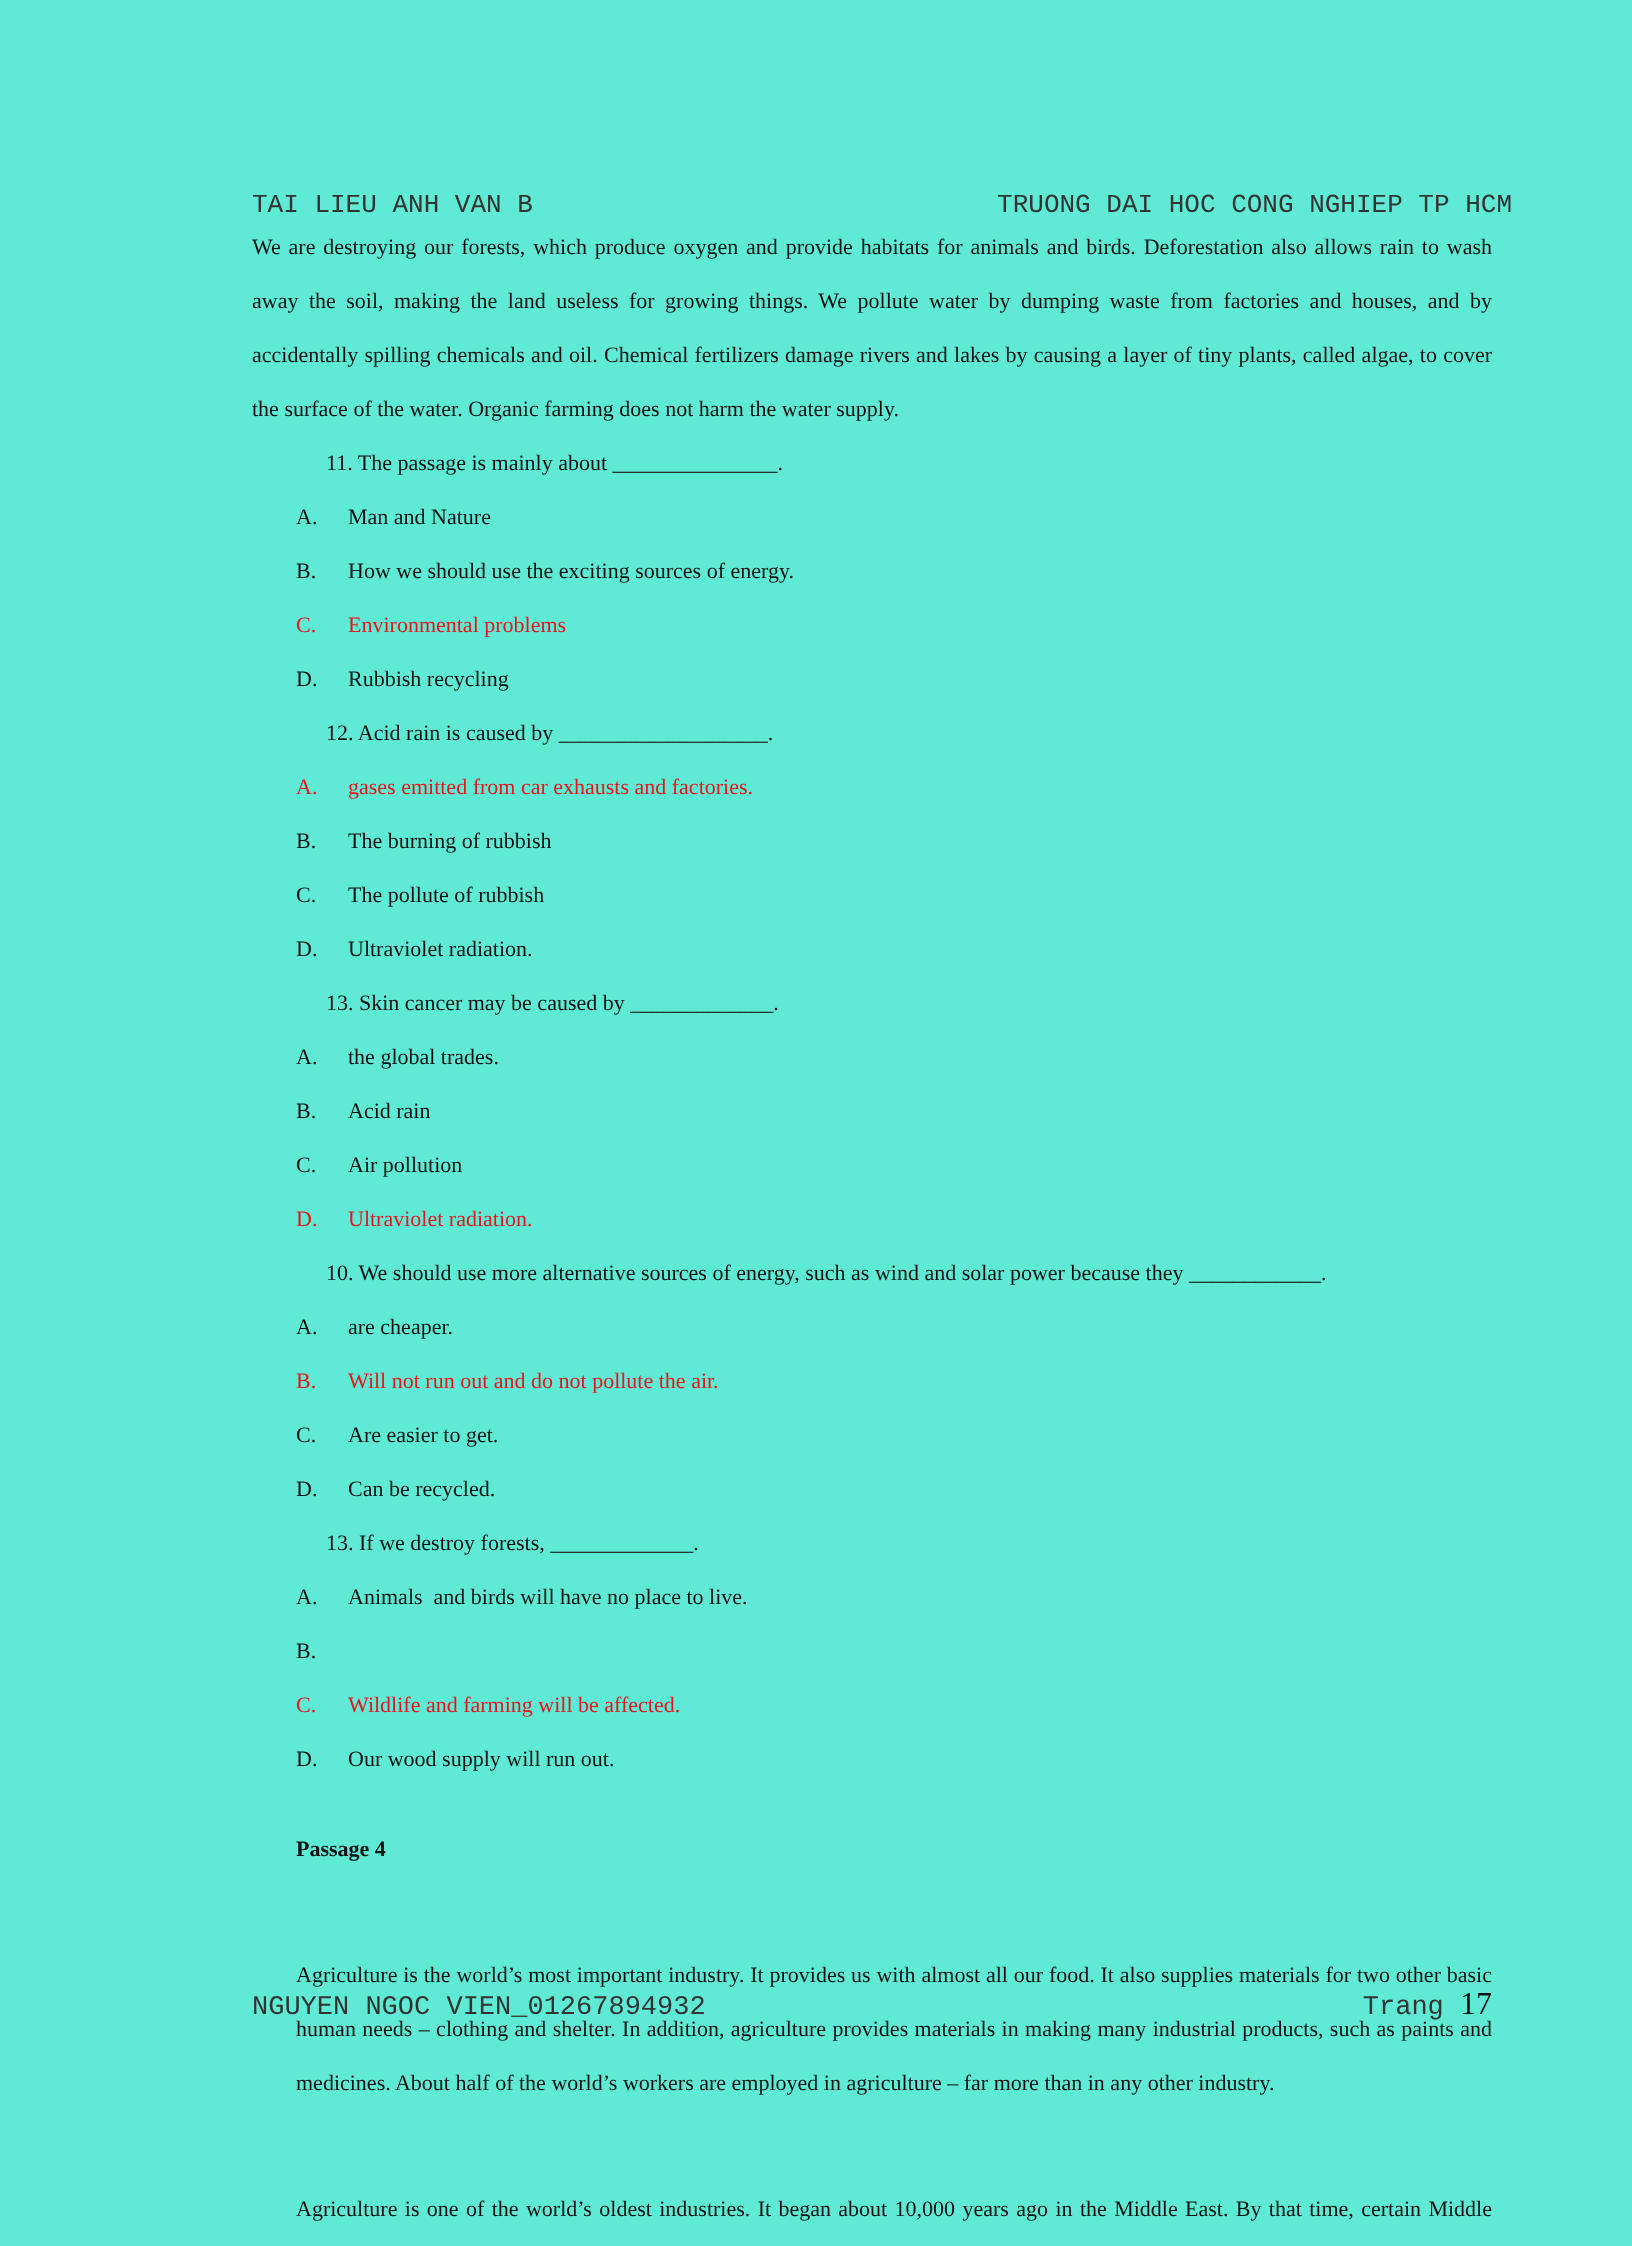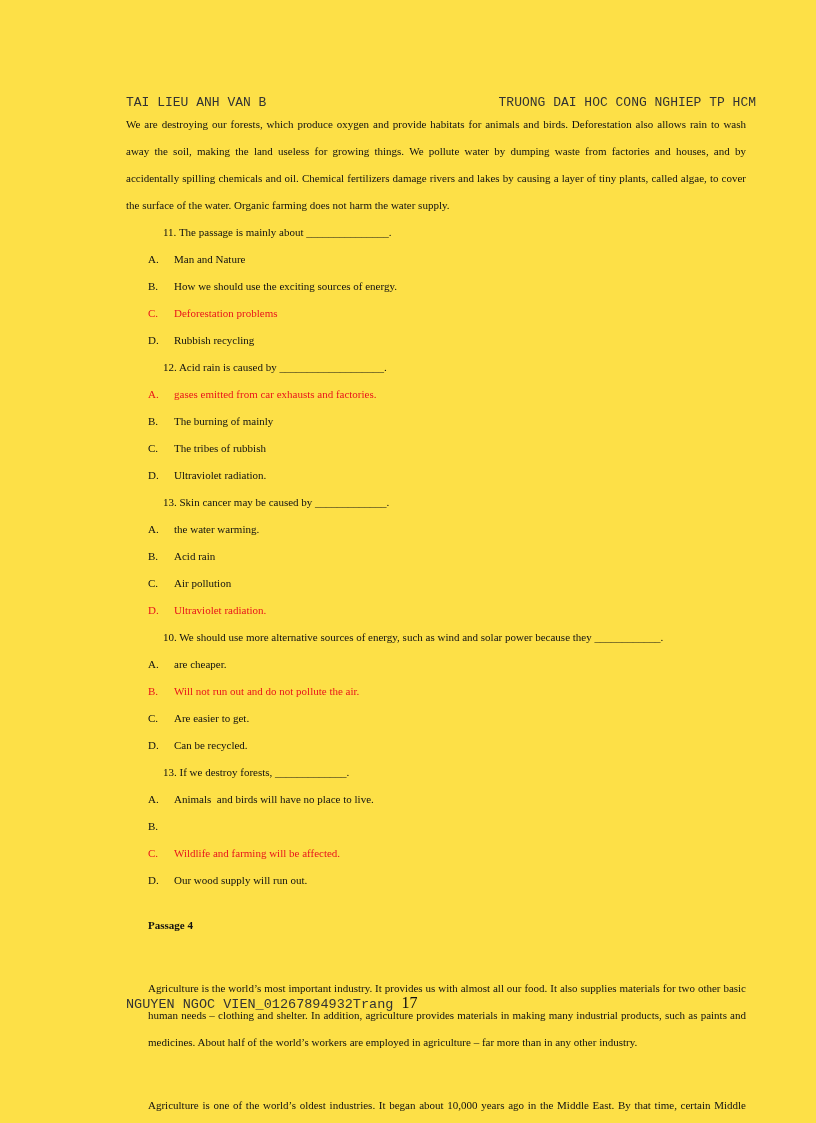--- a/index.html
+++ b/index.html
@@ -1,38 +1,38 @@
 <!DOCTYPE html>
 <html><head>
   <meta charset="utf-8">
   <style>
     html, body { margin: 0; padding: 0; background: #ffffff; }
     body { width: 816px; height: 1123px; position: relative; overflow: hidden; }
-    .page { position: absolute; left: 0; top: 0; width: 816px; height: 1123px; background: #fde047; }
+    .page { position: absolute; left: 0; top: 0; width: 816px; height: 1123px; background: #5eead4; }
     .header {
       position: absolute; left: 126px; top: 95px; width: 630px; height: 16px;
       font-family: "Liberation Mono", monospace; font-size: 13px; color: #333;
       display: flex; justify-content: space-between; white-space: pre;
     }
     .body {
       position: absolute; left: 126px; top: 111px; width: 620px;
       font-family: "Liberation Serif", serif; font-size: 11px; line-height: 27px; color: #111;
     }
     .para { text-align: justify; margin: 0; }
     .q { margin: 0; padding-left: 37px; }
     .q.wrap { padding-left: 59px; text-indent: -22px; text-align: justify; }
     .opt { margin: 0; padding-left: 22px; display: flex; }
     .opt .letter { width: 26px; flex: none; }
     .opt.correct { color: #e8141b; }
     .spacer { height: 18px; }
     .passage-title { margin: 0; padding-left: 22px; font-weight: bold; }
     .indent { padding-left: 22px; margin-top: 36px; }
     .footer {
       position: absolute; left: 126px; top: 994px; width: 620px; height: 18px;
-      display: flex; justify-content: flex-start; align-items: baseline;
+      display: flex; justify-content: space-between; align-items: baseline;
       font-family: "Liberation Mono", monospace; font-size: 13.5px; color: #333;
     }
     .footer .pnum { font-family: "Liberation Serif", serif; font-size: 16px; color: #111; margin-top: 42px; }
   </style>
 </head>
 <body>
 
 <div class="page">
 
   <div class="header">
@@ -48,53 +48,53 @@
       <div class="opt">
           <span class="letter">A.</span>
           <span>Man and Nature</span>
         </div>
       <div class="opt">
           <span class="letter">B.</span>
           <span>How we should use the exciting sources of energy.</span>
         </div>
       <div class="opt correct">
           <span class="letter">C.</span>
-          <span>Deforestation problems</span>
+          <span>Environmental problems</span>
         </div>
       <div class="opt">
           <span class="letter">D.</span>
           <span>Rubbish recycling</span>
         </div>
     </div>
 
     <div>
       <p class="q">12. Acid rain is caused by ___________________.</p>
       <div class="opt correct">
           <span class="letter">A.</span>
           <span>gases emitted from car exhausts and factories.</span>
         </div>
       <div class="opt">
           <span class="letter">B.</span>
-          <span>The burning of mainly</span>
+          <span>The burning of rubbish</span>
         </div>
       <div class="opt">
           <span class="letter">C.</span>
-          <span>The tribes of rubbish</span>
+          <span>The pollute of rubbish</span>
         </div>
       <div class="opt">
           <span class="letter">D.</span>
           <span>Ultraviolet radiation.</span>
         </div>
     </div>
 
     <div>
       <p class="q">13. Skin cancer may be caused by _____________.</p>
       <div class="opt">
           <span class="letter">A.</span>
-          <span>the water warming.</span>
+          <span>the global trades.</span>
         </div>
       <div class="opt">
           <span class="letter">B.</span>
           <span>Acid rain</span>
         </div>
       <div class="opt">
           <span class="letter">C.</span>
           <span>Air pollution</span>
         </div>
       <div class="opt correct">

